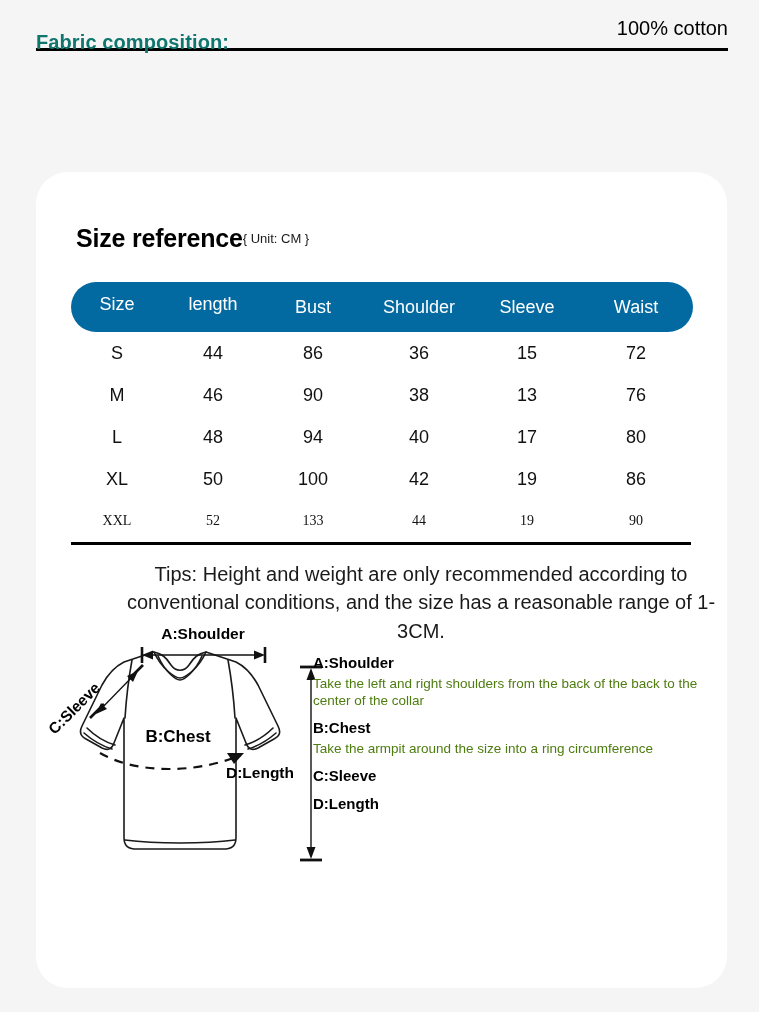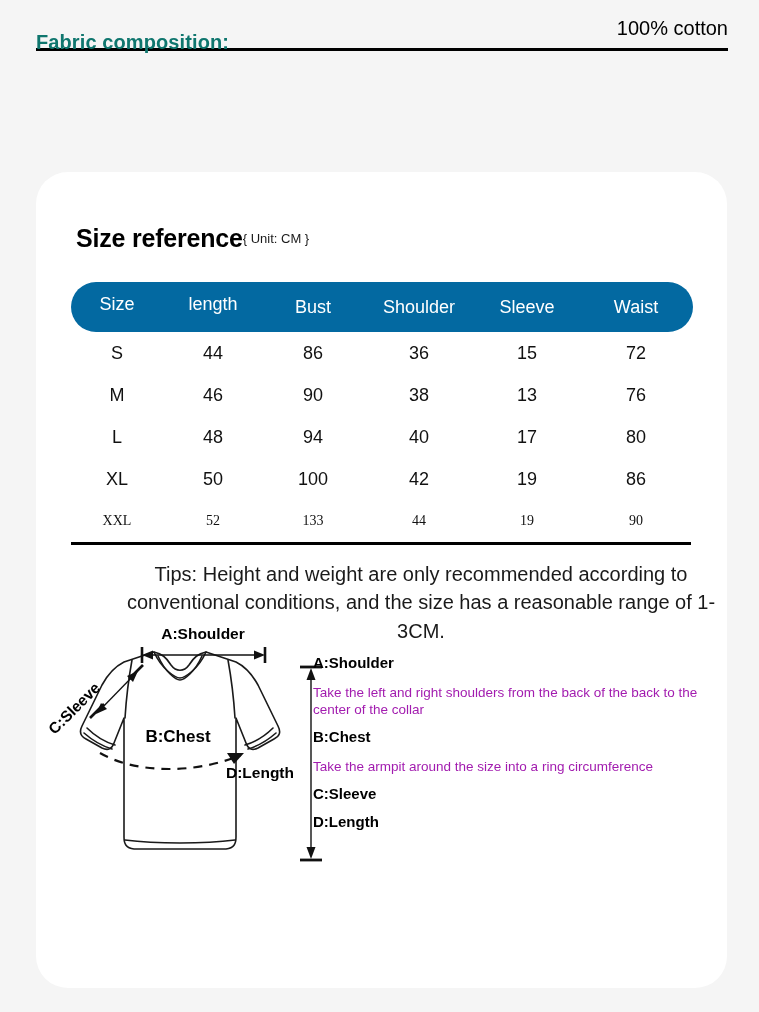--- a/index.html
+++ b/index.html
@@ -170,23 +170,23 @@
   .legend-block { margin-bottom: 10px; }
   .legend-block:last-child { margin-bottom: 0; }
   .legend-term {
     font-size: 15px;
     font-weight: bold;
     color: #000;
     line-height: 1.25;
   }
   .legend-desc {
     font-size: 13.5px;
-    color: #a21caf;
+    color: #4d7c0f;
     line-height: 1.26;
-    margin-top: 11px;
+    margin-top: 2px;
   }
 </style>
 </head>
 <body>
 
 <div class="fabric-bar">
   <span class="fabric-label">Fabric composition:</span>
   <span class="fabric-value">100% cotton</span>
 </div>
 

